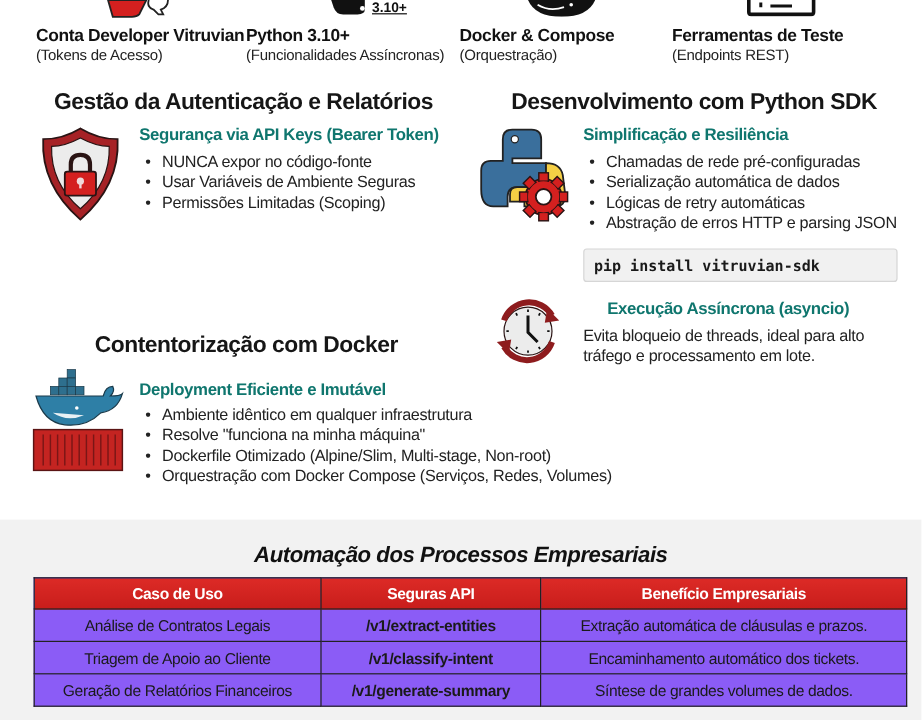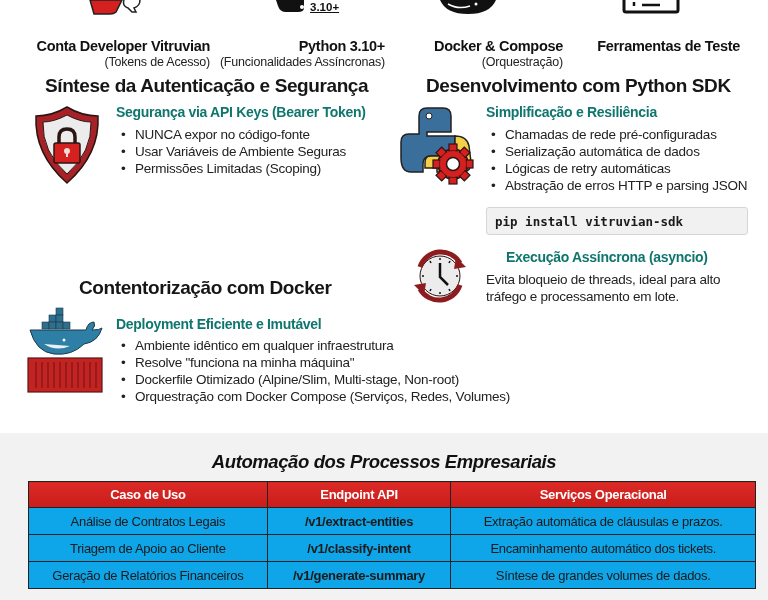--- a/index.html
+++ b/index.html
@@ -1,37 +1,37 @@
 <!DOCTYPE html>
 <html><head>
 <meta charset="utf-8">
 <style>
   * { box-sizing: border-box; margin: 0; padding: 0; }
   html, body { width: 768px; height: 600px; overflow: hidden; background: #ffffff; }
   body { font-family: "Liberation Sans", "DejaVu Sans", sans-serif; color: #1a1a1a; position: relative; }
   .abs { position: absolute; }
 
   
-  .top-item { position: absolute; top: 0; text-align: right; margin-top: 16px; }
+  .top-item { position: absolute; top: 0; text-align: left; }
   .top-icon { position: absolute; }
   .top-title { font-weight: bold; font-size: 14.5px; letter-spacing: -0.3px; color: #111; white-space: nowrap; }
   .top-sub { font-size: 12.5px; color: #222; white-space: nowrap; margin-top: 1px; letter-spacing: -0.2px; }
 
   .section-title { position: absolute; font-weight: bold; font-size: 19px; letter-spacing: -0.4px; color: #161616; white-space: nowrap; }
   .sub-title { position: absolute; font-weight: bold; font-size: 14px; letter-spacing: -0.3px; color: #0f766e; white-space: nowrap; }
   .bullets { position: absolute; list-style: none; font-size: 13.5px; color: #222; letter-spacing: -0.25px; line-height: 17px; }
   .bullets li { white-space: nowrap; }
   .bullets li::before { content: "\2022"; display: inline-block; width: 14px; }
   .plain { position: absolute; font-size: 13.5px; color: #222; line-height: 17px; letter-spacing: -0.25px; white-space: nowrap; }
 
   .code-box { position: absolute; left: 486px; top: 207px; width: 262px; height: 28px; background: #f1f1f1; border: 1px solid #d6d6d6; border-radius: 3px; font-family: "DejaVu Sans Mono", "Liberation Mono", monospace; font-weight: bold; font-size: 12.5px; padding: 6px 0 0 8px; color: #1a1a1a; }
 
   .bottom { position: absolute; left: 0; top: 433px; width: 768px; height: 167px; background: #f2f2f2; }
   .bottom-title { position: absolute; top: 18px; left: 0; width: 768px; text-align: center; font-weight: bold; font-size: 18.5px; letter-spacing: -0.4px; color: #111; font-style: italic; }
-  table.usecases { position: absolute; left: 28px; top: 48px; width: 728px; border-collapse: collapse; background: #0ea5e9; }
+  table.usecases { position: absolute; left: 28px; top: 48px; width: 728px; border-collapse: collapse; background: #8b5cf6; }
   table.usecases th { background: #d4201f; background: linear-gradient(#dc2a26, #c81d1b); color: #fff; font-size: 13px; font-weight: bold; height: 26px; border: 1.5px solid #222; letter-spacing: -0.3px; }
   table.usecases td { font-size: 13px; height: 27px; border: 1.5px solid #222; text-align: center; color: #1a1a1a; letter-spacing: -0.3px; white-space: nowrap; }
   table.usecases td.ep { font-weight: bold; }
   .c1 { width: 239px; } .c2 { width: 184px; } .c3 { width: 305px; }
 </style>
 </head>
 <body>
 
 <div class="top-icon" style="left:82px; top:0; width:70px; height:16px;">
   <svg width="70" height="16" viewBox="0 0 70 16">
@@ -70,23 +70,24 @@
 
 <div class="top-icon" style="left:622px; top:0; width:58px; height:14px;">
   <svg width="58" height="14" viewBox="0 0 58 14">
     <path d="M2 0 L2 10 Q2 12 4 12 L54 12 Q56 12 56 10 L56 0" fill="none" stroke="#111" stroke-width="3"></path>
     <path d="M12 2 L12 6" stroke="#111" stroke-width="2.5"></path>
     <path d="M20 5 L38 5" stroke="#111" stroke-width="2.5"></path>
   </svg>
 </div>
 <div class="top-item" style="left:560px; top:22px; width:180px;">
   <div class="top-title">Ferramentas de Teste</div>
-</div>
-
-<div class="section-title" style="left:45px; top:75px;">Síntese da Autenticação e Segurança</div>
+  <div class="top-sub">(Endpoints REST)</div>
+</div>
+
+<div class="section-title" style="left:45px; top:75px;">Gestão da Autenticação e Relatórios</div>
 <div class="abs" style="left:32px; top:104px; width:70px; height:82px;">
   <svg width="70" height="82" viewBox="0 0 70 82">
     <path d="M35 3 Q50 12 66 12 Q68 50 35 79 Q2 50 4 12 Q20 12 35 3 Z" fill="#a62226" stroke="#2a1414" stroke-width="1.5"></path>
     <path d="M35 11 Q48 18 59 18 Q60 48 35 70 Q10 48 11 18 Q22 18 35 11 Z" fill="#ececec" stroke="#2a1414" stroke-width="1"></path>
     <path d="M27 40 L27 33 Q27 25 35 25 Q43 25 43 33 L43 40" fill="none" stroke="#2a1414" stroke-width="3.5"></path>
     <rect x="22" y="39" width="26" height="20" rx="2" fill="#d4201f" stroke="#2a1414" stroke-width="1.5"></rect>
     <circle cx="35" cy="47" r="3" fill="#f0d9d9"></circle>
     <rect x="34" y="48" width="2" height="5" fill="#f0d9d9"></rect>
   </svg>
 </div>
@@ -191,22 +192,22 @@
   <li>Dockerfile Otimizado (Alpine/Slim, Multi-stage, Non-root)</li>
   <li>Orquestração com Docker Compose (Serviços, Redes, Volumes)</li>
 </ul>
 
 <div class="bottom">
   <div class="bottom-title">Automação dos Processos Empresariais</div>
   <table class="usecases">
     <thead>
       <tr>
         <th class="c1">Caso de Uso</th>
-        <th class="c2">Endpoint API</th>
-        <th class="c3">Serviços Operacional</th>
+        <th class="c2">Seguras API</th>
+        <th class="c3">Benefício Empresariais</th>
       </tr>
     </thead>
     <tbody>
       <tr>
         <td>Análise de Contratos Legais</td>
         <td class="ep">/v1/extract-entities</td>
         <td>Extração automática de cláusulas e prazos.</td>
       </tr>
       <tr>
         <td>Triagem de Apoio ao Cliente</td>

